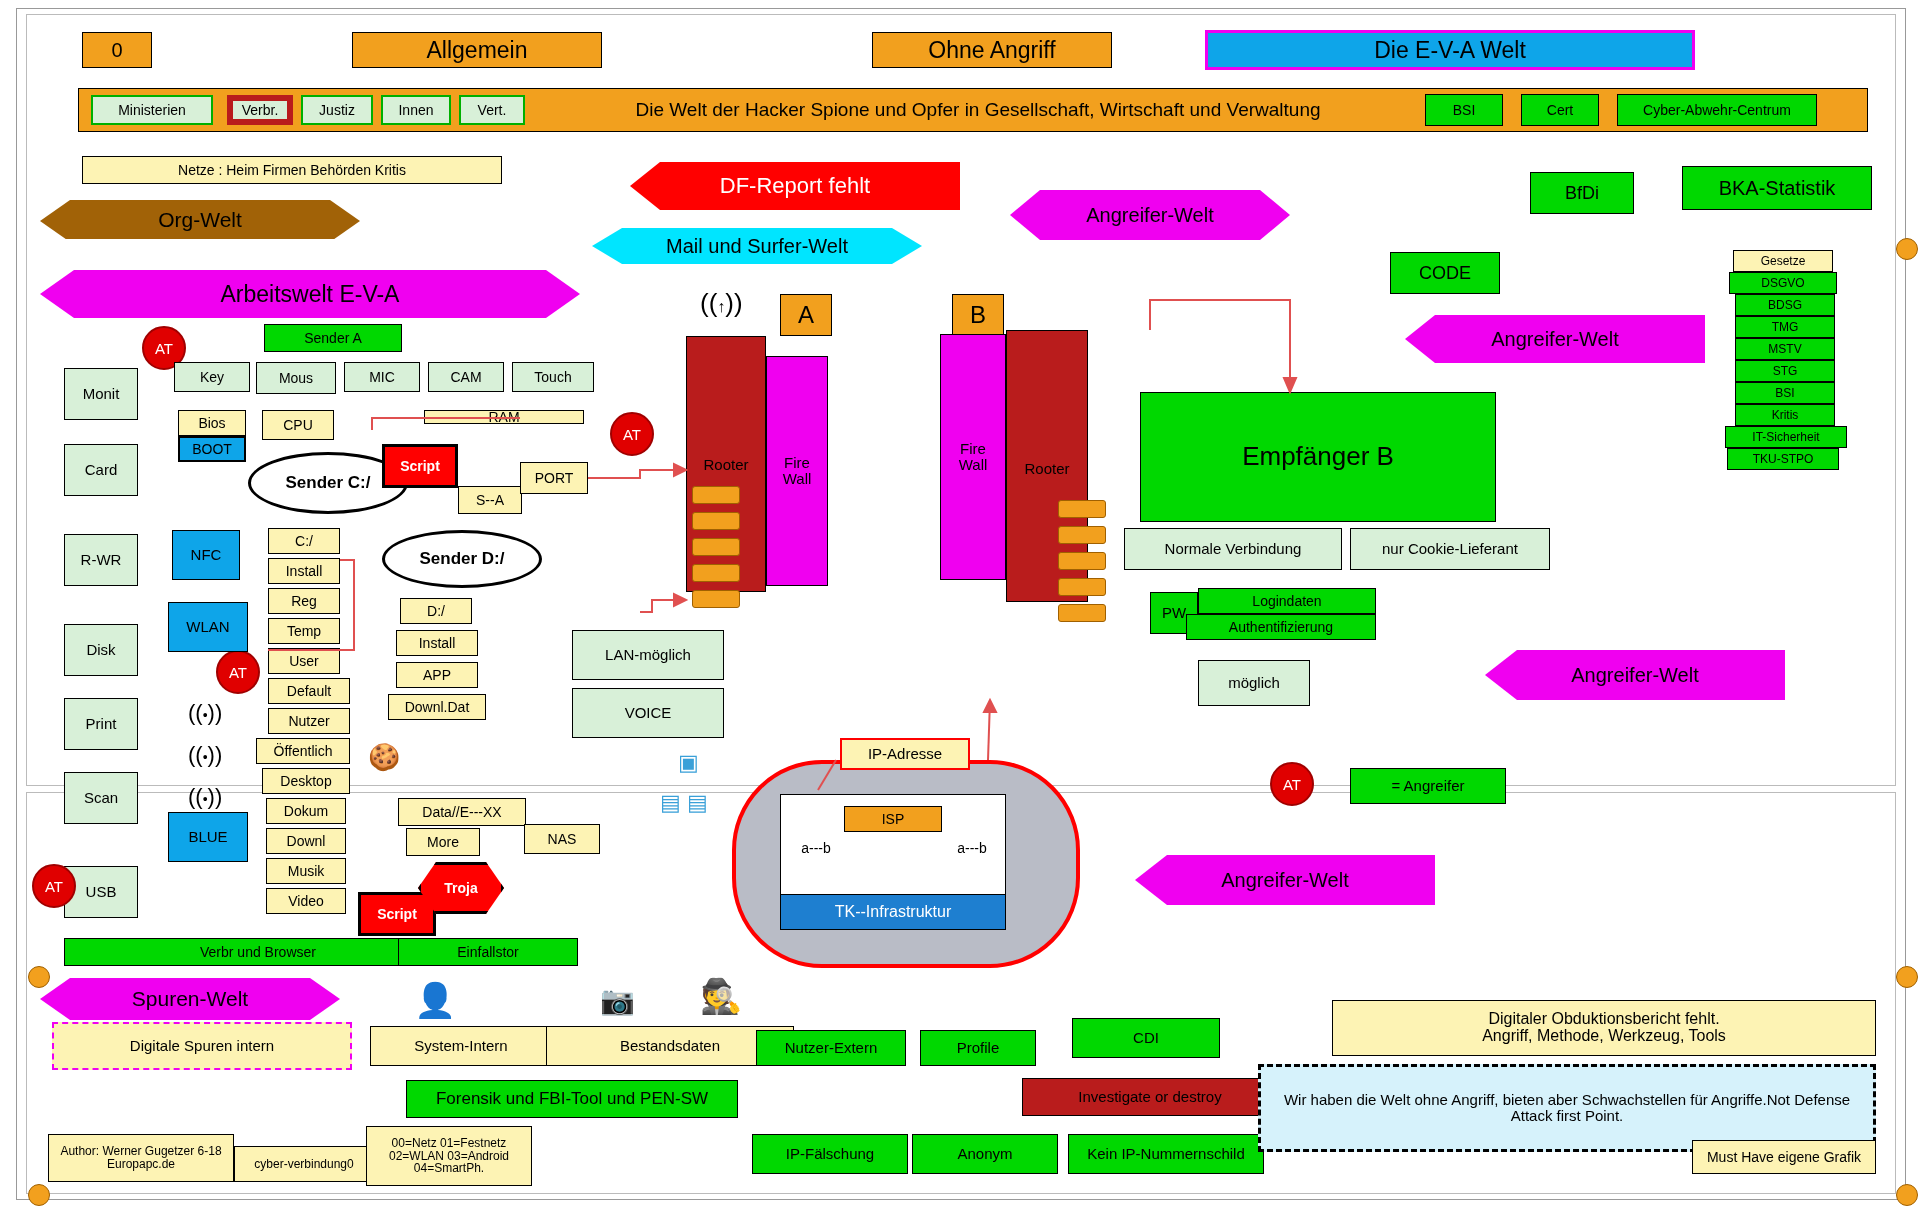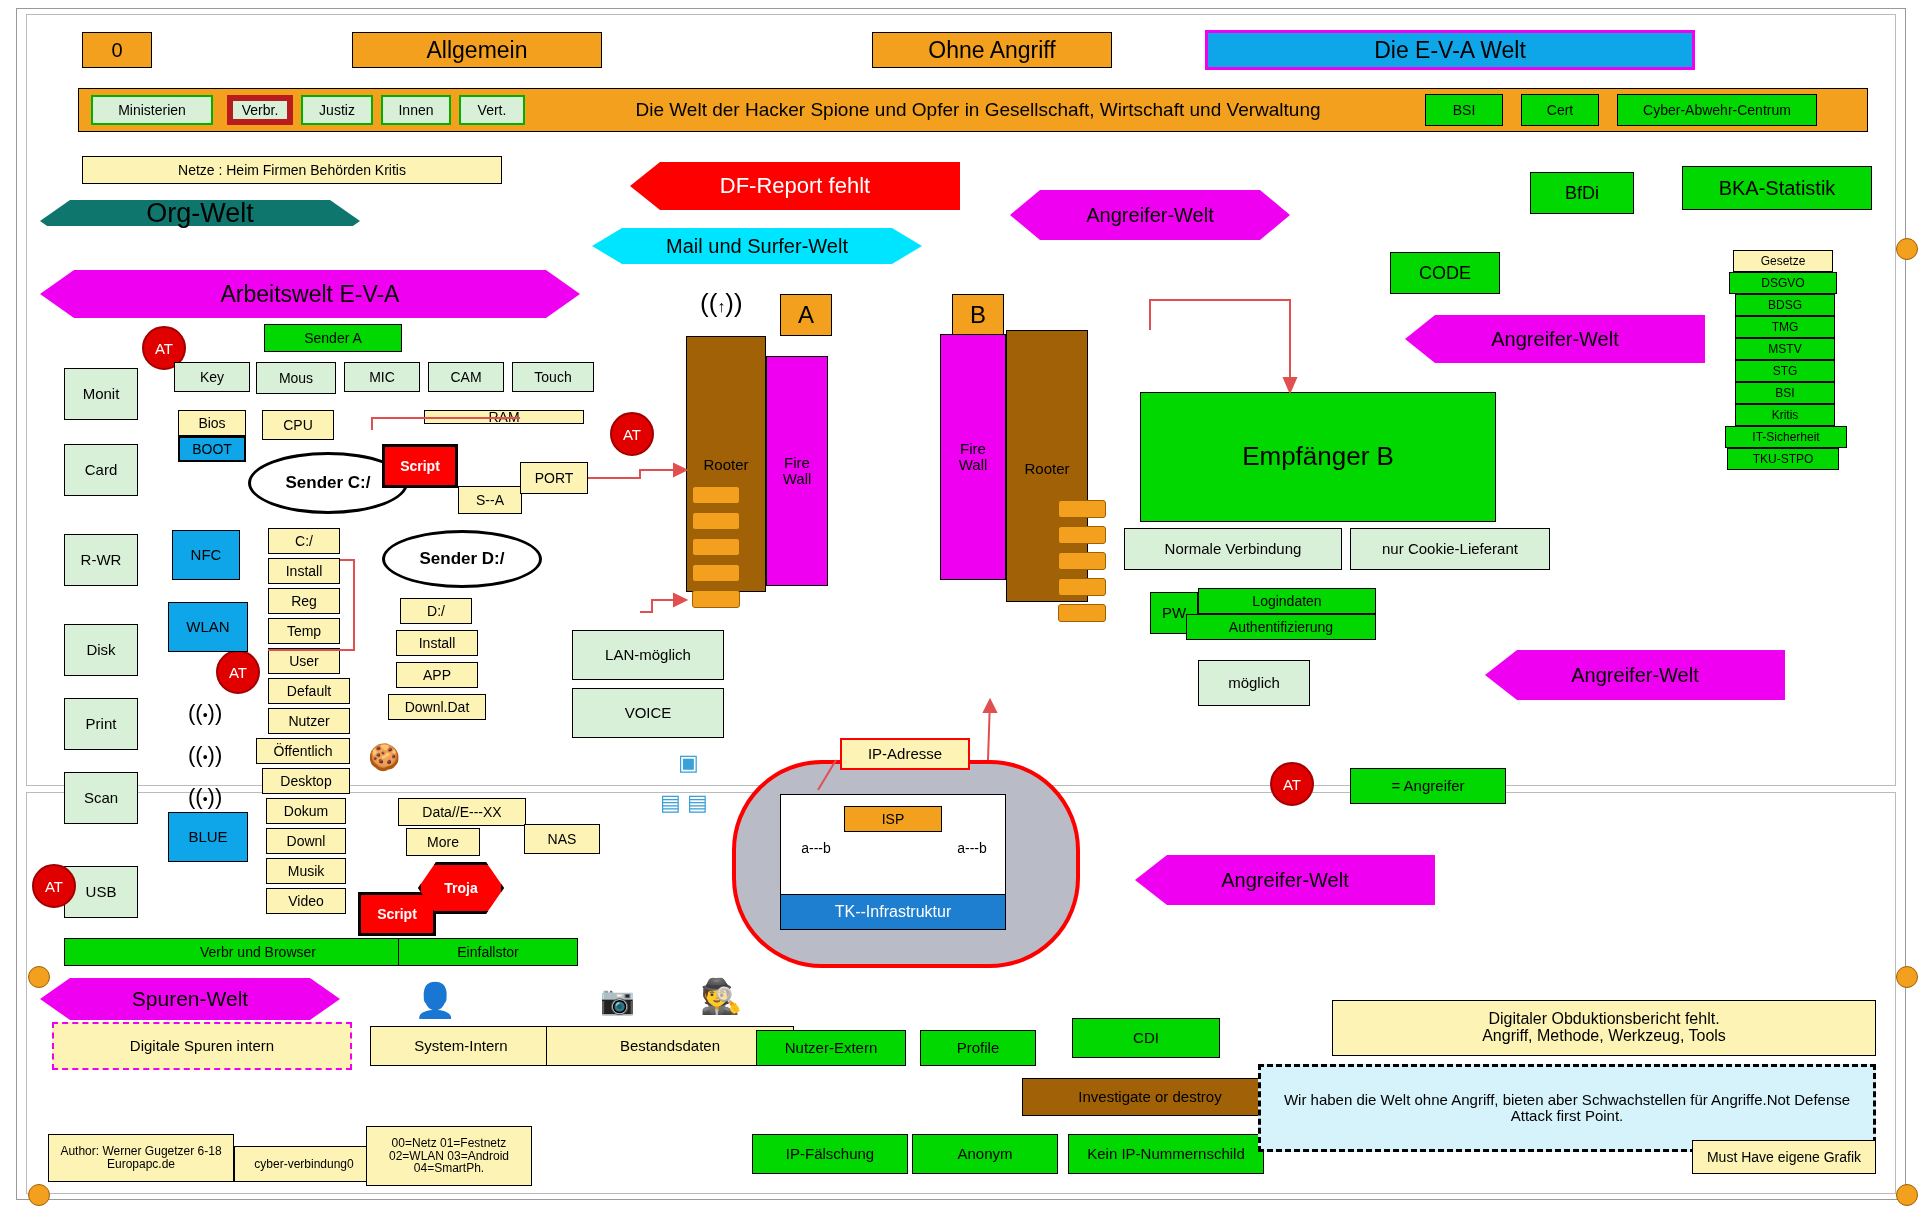--- a/index.html
+++ b/index.html
@@ -7,21 +7,21 @@
   .canvas{position:absolute;left:0;top:0;width:1920px;height:1213px;}
   .box{position:absolute;box-sizing:border-box;display:flex;align-items:center;justify-content:center;text-align:center;line-height:1.05;}
   .b{border:1px solid #000;}
   .orange{background:#f2a01e;}
   .green{background:#00d800;}
   .lgreen{background:#d8f0d8;}
   .yellow{background:#fdf3b4;}
   .cyan{background:#0ea5e9;}
   .magenta{background:#f000f0;}
   .red{background:#ff0000;color:#fff;}
-  .lblue{background:#a16207;}
+  .lblue{background:#b91c1c;}
   .white{background:#fff;}
   .frame-outer{position:absolute;left:16px;top:8px;width:1888px;height:1190px;border:1px solid #999;}
   .frame-in{position:absolute;left:26px;top:14px;width:1868px;height:770px;border:1px solid #bbb;}
   .frame-in2{position:absolute;left:26px;top:792px;width:1868px;height:400px;border:1px solid #bbb;}
   .arrowR{position:absolute;display:flex;align-items:center;justify-content:center;color:#000;}
   .knob{position:absolute;width:20px;height:20px;border-radius:50%;background:#f2a01e;border:1px solid #a06000;}
   .at{position:absolute;width:40px;height:40px;border-radius:50%;background:#e00000;border:2px solid #a00000;color:#fff;display:flex;align-items:center;justify-content:center;font-size:15px;font-weight:normal;}
   .lbl{font-size:15px;}
   .small{font-size:14px;}
   .tiny{font-size:12px;}
@@ -57,21 +57,21 @@
     <div class="box b green small" style="position:relative;left:80px;top:0;width:78px;height:32px">BSI</div>
     <div class="box b green small" style="position:relative;left:98px;top:0;width:78px;height:32px">Cert</div>
     <div class="box b green small" style="position:relative;left:116px;top:0;width:200px;height:32px">Cyber-Abwehr-Centrum</div>
   </div>
 
   <div class="box b yellow small" style="left:82px;top:156px;width:420px;height:28px">Netze : Heim Firmen Behörden Kritis</div>
 
   <div class="arrowR" style="left:630px;top:162px;width:330px;height:48px;background:#ff0000;clip-path:polygon(30px 0,330px 0,330px 24px,330px 48px,30px 48px,0 24px);color:#fff;font-size:22px">DF-Report fehlt</div>
   <div class="arrowR" style="left:592px;top:228px;width:330px;height:36px;background:#00e5ff;clip-path:polygon(30px 0,300px 0,330px 18px,300px 36px,30px 36px,0 18px);font-size:20px">Mail und Surfer-Welt</div>
 
-  <div class="arrowR" style="left:40px;top:200px;width:320px;height:26px;background:#0f766e;clip-path:polygon(30px 0,290px 0,320px 21px,290px 42px,30px 42px,0 21px);font-size:27px">Org-Welt</div>
+  <div class="arrowR" style="left:40px;top:200px;width:320px;height:39px;background:#a16207;clip-path:polygon(30px 0,290px 0,320px 21px,290px 42px,30px 42px,0 21px);font-size:21px">Org-Welt</div>
   <div class="arrowR" style="left:40px;top:270px;width:540px;height:48px;background:#f000f0;clip-path:polygon(34px 0,506px 0,540px 24px,506px 48px,34px 48px,0 24px);font-size:23px">Arbeitswelt  E-V-A</div>
 
   <div class="arrowR" style="left:1010px;top:190px;width:280px;height:50px;background:#f000f0;clip-path:polygon(30px 0,250px 0,280px 25px,250px 50px,30px 50px,0 25px);font-size:20px">Angreifer-Welt</div>
   <div class="arrowR" style="left:1405px;top:315px;width:300px;height:48px;background:#f000f0;clip-path:polygon(0 24px,30px 0,300px 0,300px 48px,30px 48px);font-size:20px">Angreifer-Welt</div>
   <div class="arrowR" style="left:1485px;top:650px;width:300px;height:50px;background:#f000f0;clip-path:polygon(0 25px,32px 0,300px 0,300px 50px,32px 50px);font-size:20px">Angreifer-Welt</div>
   <div class="arrowR" style="left:1135px;top:855px;width:300px;height:50px;background:#f000f0;clip-path:polygon(0 25px,32px 0,300px 0,300px 50px,32px 50px);font-size:20px">Angreifer-Welt</div>
 
   <div class="box b green" style="left:1530px;top:172px;width:104px;height:42px;font-size:18px">BfDi</div>
   <div class="box b green" style="left:1682px;top:166px;width:190px;height:44px;font-size:20px">BKA-Statistik</div>
   <div class="box b green" style="left:1390px;top:252px;width:110px;height:42px;font-size:18px">CODE</div>
@@ -218,20 +218,21 @@
   <div style="position:absolute;left:414px;top:980px;font-size:34px">👤</div>
   <div style="position:absolute;left:600px;top:984px;font-size:28px">📷</div>
   <div style="position:absolute;left:700px;top:976px;font-size:34px">🕵</div>
 
   <div class="box b yellow lbl" style="left:370px;top:1026px;width:182px;height:40px">System-Intern</div>
   <div class="box b yellow lbl" style="left:546px;top:1026px;width:248px;height:40px">Bestandsdaten</div>
   <div class="box b green lbl" style="left:756px;top:1030px;width:150px;height:36px">Nutzer-Extern</div>
   <div class="box b green lbl" style="left:920px;top:1030px;width:116px;height:36px">Profile</div>
   <div class="box b green lbl" style="left:1072px;top:1018px;width:148px;height:40px">CDI</div>
 
+  <div class="box b green lbl" style="left:406px;top:1080px;width:332px;height:38px;font-size:17px">Forensik und FBI-Tool und PEN-SW</div>
   <div class="box b lblue lbl" style="left:1022px;top:1078px;width:256px;height:38px">Investigate or destroy</div>
 
   <div class="box b green lbl" style="left:752px;top:1134px;width:156px;height:40px">IP-Fälschung</div>
   <div class="box b green lbl" style="left:912px;top:1134px;width:146px;height:40px">Anonym</div>
   <div class="box b green lbl" style="left:1068px;top:1134px;width:196px;height:40px">Kein IP-Nummernschild</div>
 
   <div class="box b yellow lbl" style="left:1332px;top:1000px;width:544px;height:56px;white-space:pre-line;font-size:16px">Digitaler Obduktionsbericht fehlt.
 Angriff, Methode, Werkzeug, Tools</div>
   <div class="box lbl" style="left:1258px;top:1064px;width:618px;height:88px;border:3px dashed #000;background:#d6f2fb;font-size:15px;padding:0 14px;box-sizing:border-box">Wir haben die Welt ohne Angriff, bieten aber Schwachstellen für Angriffe.Not Defense Attack first Point.</div>
   <div class="box b yellow small" style="left:1692px;top:1140px;width:184px;height:34px">Must Have  eigene Grafik</div>

